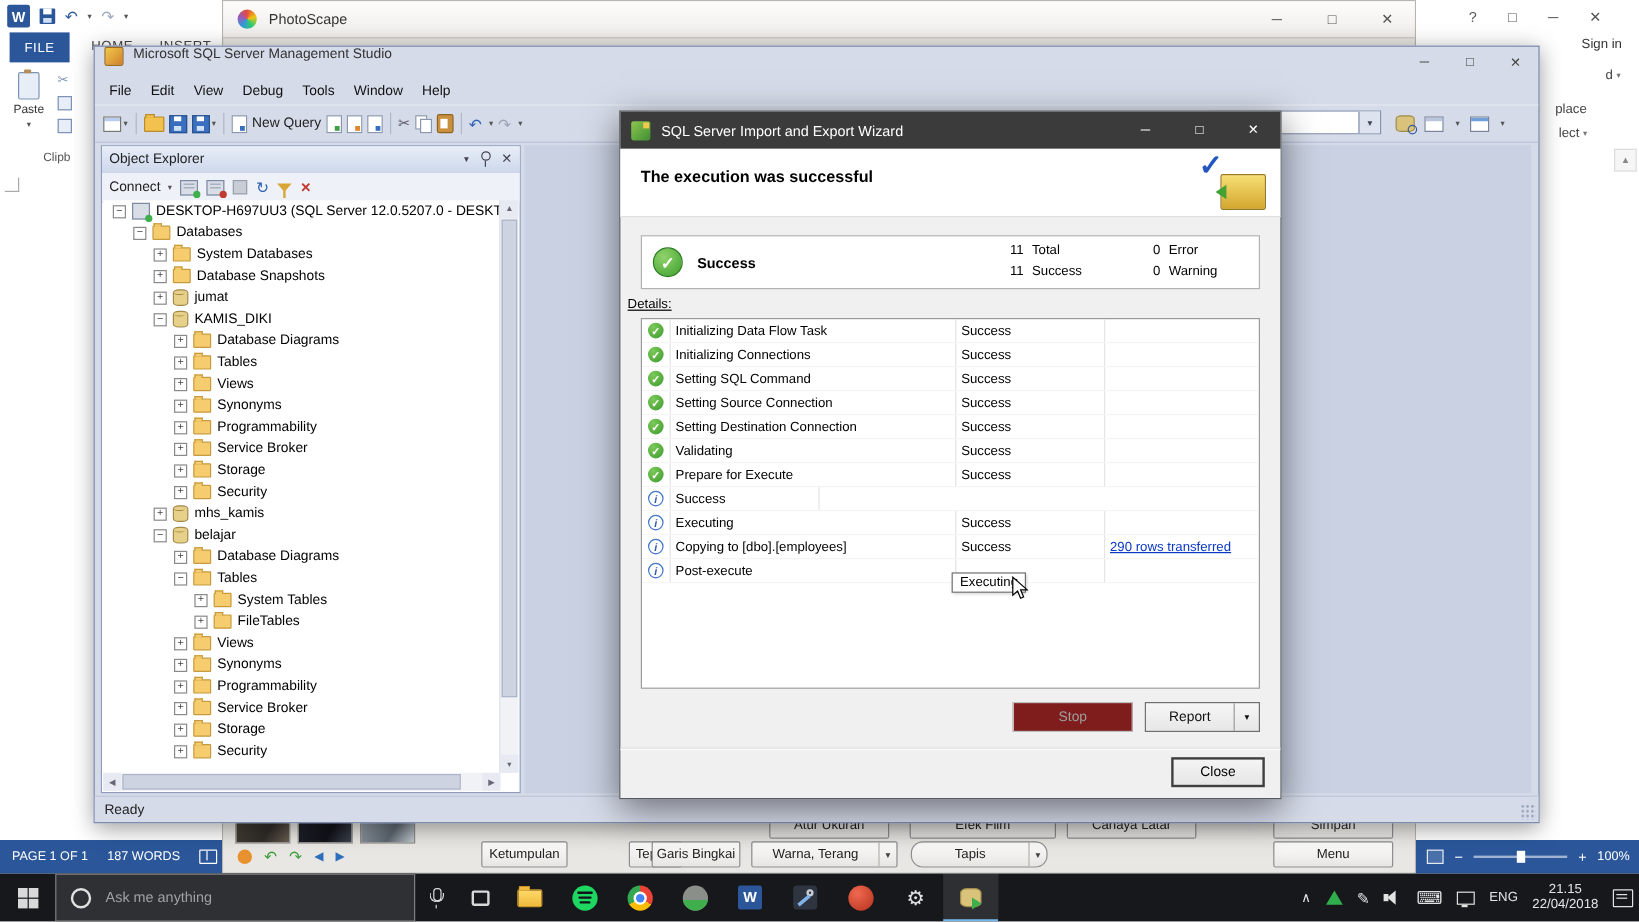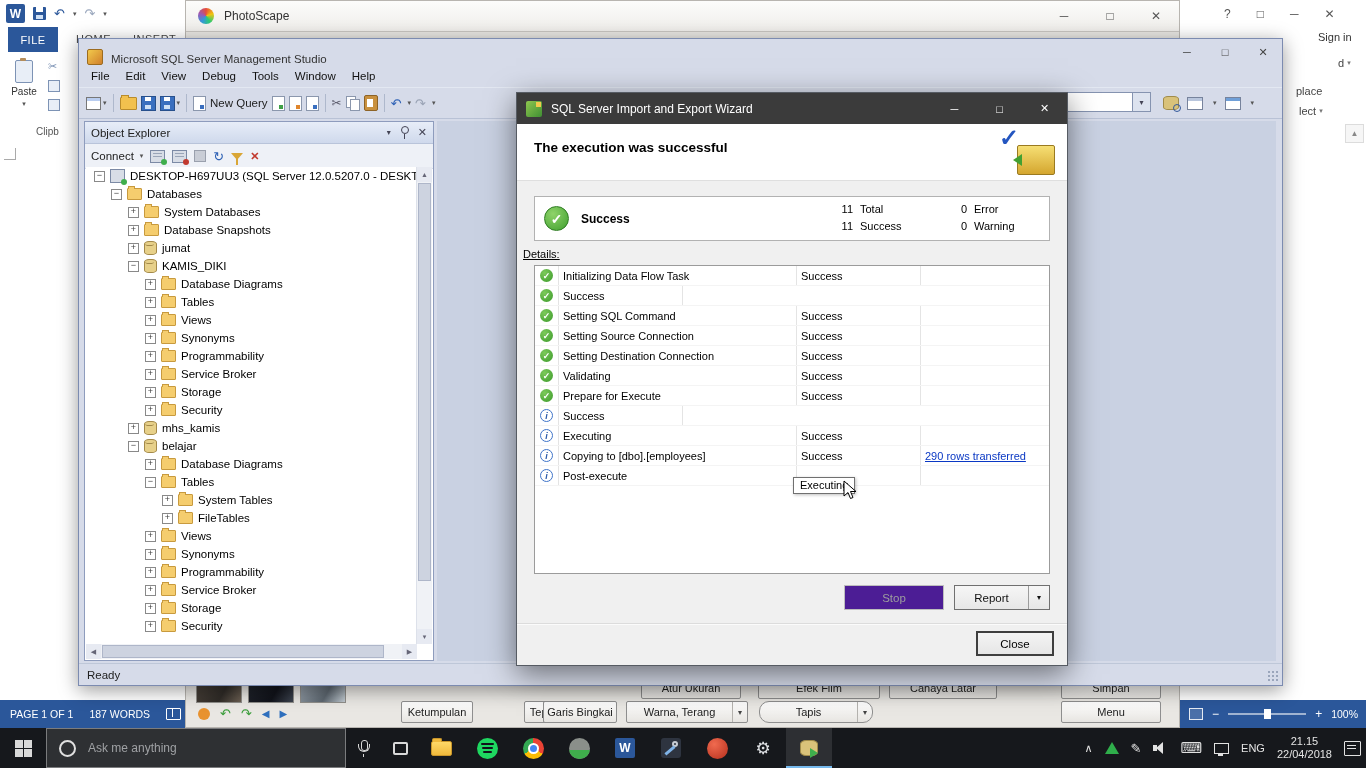--- a/index.html
+++ b/index.html
@@ -75,21 +75,21 @@
                   height:100%;display:flex;align-items:center;}
   #ps-b-resize{left:455px;top:2px;width:100px;} #ps-b-film{left:572px;top:2px;width:122px;}
   #ps-b-backlight{left:703px;top:2px;width:108px;} #ps-b-save{left:875px;top:2px;width:100px;}
   #ps-b-sharpen{left:215px;top:26px;width:72px;} #ps-b-edge{left:294px;top:26px;width:44px;margin-left:44px;}
   #ps-b-frame{left:357px;top:26px;width:74px;} #ps-b-color{left:440px;top:26px;width:122px;}
   #ps-b-filter{left:573px;top:26px;width:114px;border-radius:10px;} #ps-b-menu{left:875px;top:26px;width:100px;}
 
   
   #ssms{position:absolute;left:78px;top:38px;width:1205px;height:648px;background:#d6dbe9;
         border:1px solid #7c8bb0;box-shadow:0 4px 18px rgba(0,0,0,.4);z-index:3;box-sizing:border-box;}
-  .ssms-titlebar{height:26px;display:flex;align-items:flex-end;}
+  .ssms-titlebar{height:26px;display:flex;align-items:flex-start;}
   .ssms-appic{width:16px;height:16px;margin-left:8px;background:linear-gradient(135deg,#f2c94c,#d07f2a);
               border:1px solid #9c6b1f;border-radius:2px;box-sizing:border-box;}
   .ssms-title-text{margin-left:8px;font-size:11.5px;color:#333;}
   .ssms-ctrls{margin-left:auto;display:flex;}
   .ssms-ctrl{width:38px;height:26px;display:flex;align-items:center;justify-content:center;color:#444;font-size:11px;}
   .ssms-menubar{height:22px;display:flex;align-items:center;padding-left:4px;}
   .menu-item{padding:0 8px;font-size:11.5px;color:#111;}
   .ssms-toolbar{height:30px;display:flex;align-items:center;padding-left:5px;border-top:1px solid #e3e8f2;
                 border-bottom:1px solid #b9c2d6;position:relative;}
   .ti{height:20px;display:flex;align-items:center;justify-content:center;margin:0 2px;font-size:12px;color:#444;}
@@ -207,21 +207,21 @@
   .c-action{width:238px;} .c-status{width:124px;} .c-message{flex:1;border-right:none;}
   .wrow{display:flex;height:19px;border-bottom:1px solid #f4f4f4;}
   .msg-link{color:#0a38c4;text-decoration:underline;}
   .ic-check{width:13px;height:13px;border-radius:50%;background:radial-gradient(circle at 35% 30%,#7cc95a,#3b9a2b);
             color:#fff;font-size:9px;font-weight:bold;display:flex;align-items:center;justify-content:center;}
   .ic-info{width:13px;height:13px;border-radius:50%;background:#fff;border:1px solid #3f74c9;color:#2d5cab;
            font-size:9px;font-weight:bold;font-style:italic;display:flex;align-items:center;justify-content:center;box-sizing:border-box;}
   .wiz-tooltip{position:absolute;left:276px;top:384px;background:#fff;border:1px solid #707070;
                padding:1px 6px 2px;font-size:11px;color:#000;box-shadow:1px 1px 3px rgba(0,0,0,.25);z-index:2;}
   .wbtn{position:absolute;height:25px;font-size:11.5px;display:flex;align-items:center;justify-content:center;box-sizing:border-box;}
-  #stop-btn{left:327px;top:492px;width:100px;border:1px solid #bdbdbd;background:#4c1d95;color:#9e9e9e;}
+  #stop-btn{left:327px;top:492px;width:100px;border:1px solid #bdbdbd;background:#7f1d1d;color:#9e9e9e;}
   #report-btn{left:437px;top:492px;width:96px;border:1px solid #707070;background:linear-gradient(#f6f6f6,#e7e7e7);color:#111;padding:0;}
   #report-btn .rb-label{flex:1;text-align:center;}
   #report-btn .rb-caret{width:20px;height:100%;border-left:1px solid #9c9c9c;display:flex;align-items:center;
                         justify-content:center;font-size:8px;}
   .wiz-divider{position:absolute;left:0;top:530px;width:100%;border-top:1px solid #dcdcdc;border-bottom:1px solid #fbfbfb;}
   #close-btn{left:459px;top:538px;width:78px;border:2px solid #3f3f3f;background:linear-gradient(#f4f4f4,#e6e6e6);color:#000;}
 
   
   #taskbar{position:absolute;left:0;top:728px;width:1366px;height:40px;background:#16181c;display:flex;
            align-items:center;z-index:5;color:#e4e4e4;}
@@ -713,20 +713,21 @@
               <span class="ic-check">✓</span>
             </span>
             <span class="wcell c-action">Initializing Data Flow Task</span>
             <span class="wcell c-status">Success</span>
             <span class="wcell c-message"></span>
           </div>
           <div class="wrow">
             <span class="wcell c-icon">
               <span class="ic-check">✓</span>
             </span>
+            <span class="wcell c-action">Initializing Connections</span>
             <span class="wcell c-status">Success</span>
             <span class="wcell c-message"></span>
           </div>
           <div class="wrow">
             <span class="wcell c-icon">
               <span class="ic-check">✓</span>
             </span>
             <span class="wcell c-action">Setting SQL Command</span>
             <span class="wcell c-status">Success</span>
             <span class="wcell c-message"></span>

